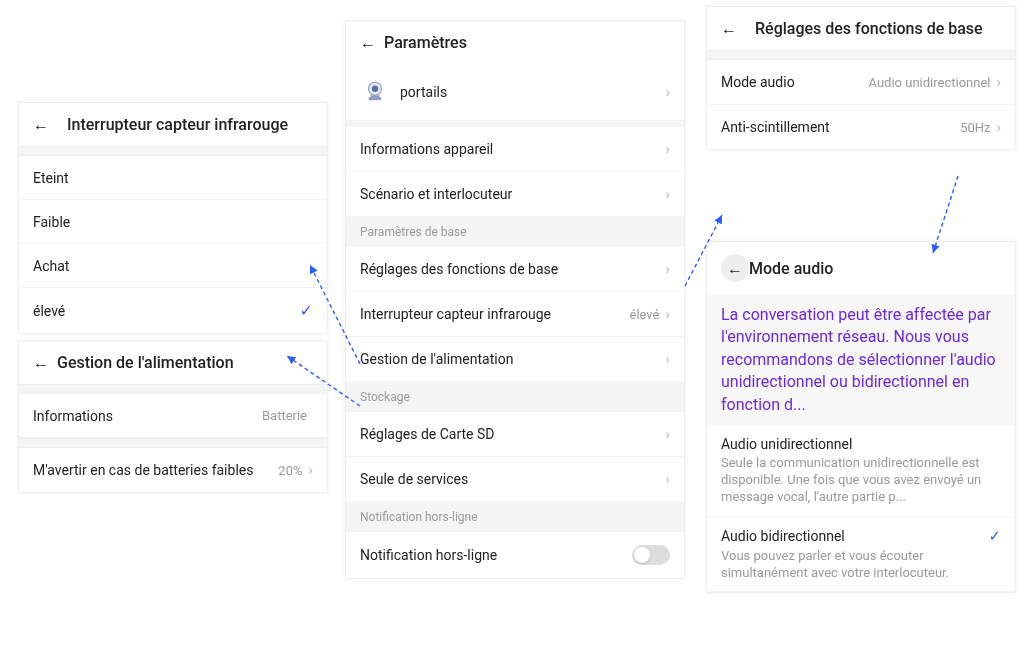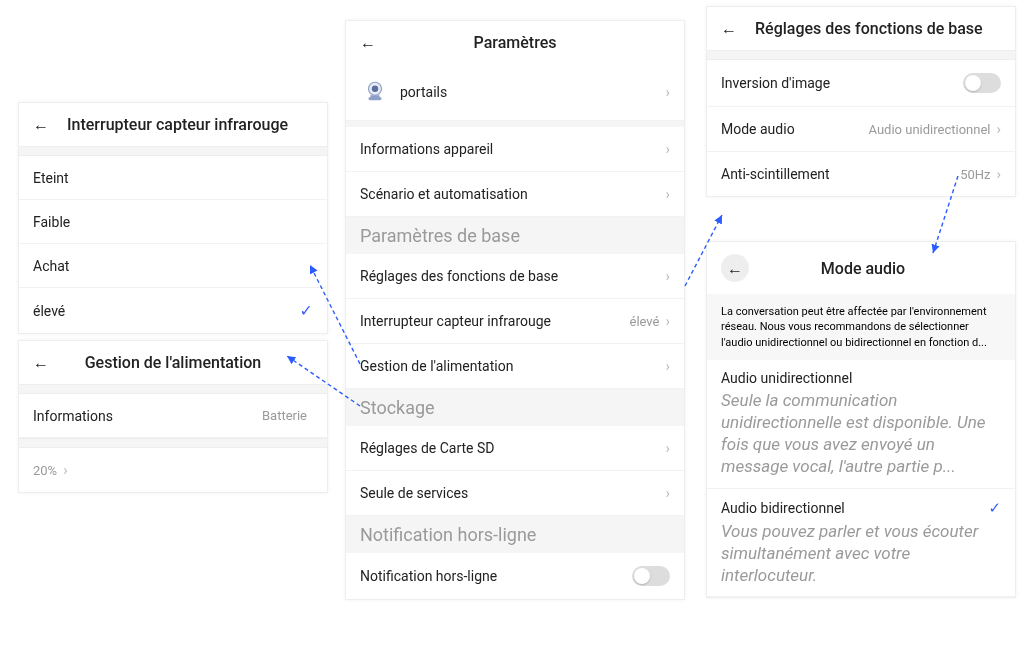--- a/index.html
+++ b/index.html
@@ -9,47 +9,47 @@
 
     
     .p-ir { left: 18px; top: 102px; width: 310px; }
     .p-pwr { left: 18px; top: 340px; width: 310px; }
     .p-main { left: 345px; top: 20px; width: 340px; }
     .p-basic { left: 706px; top: 6px; width: 310px; }
     .p-audio { left: 706px; top: 241px; width: 310px; }
 
     .header { display: flex; align-items: center; padding: 12px 14px; border-bottom: 0px; }
     .header .back { flex: 0 0 24px; }
-    .header .title { flex: 1; text-align: center; font-size: 16px; font-weight: 500; color: #222; }
+    .header .title { flex: 1; text-align: left; font-size: 16px; font-weight: 500; color: #222; }
     .header .title.left { text-align: left; margin-left: 10px; }
     .header .spacer { flex: 0 0 24px; }
 
     .sep { height: 10px; background: #f5f5f5; border-top: 1px solid #eee; border-bottom: 1px solid #eee; }
-    .section-label { font-size: 18px; color: #9a9a9a; padding: 8px 14px; background: #f5f5f5; }
+    .section-label { font-size: 12px; color: #9a9a9a; padding: 8px 14px; background: #f5f5f5; }
     .section-pad { background: #f5f5f5; height: 6px; }
 
     .row { display: flex; align-items: center; padding: 13px 14px; min-height: 44px; border-bottom: 1px solid #f2f2f2; }
     .row:last-child { border-bottom: none; }
     .row .label { flex: 1; font-size: 14px; color: #222; }
     .row .value { font-size: 13px; color: #9a9a9a; margin-right: 6px; }
     .row .chev { color: #bbb; font-size: 15px; }
     .row .check { color: #3a5cff; font-size: 16px; }
 
     .toggle { width: 38px; height: 20px; background: #ddd; border-radius: 10px; position: relative; }
     .toggle.on { background: #2b5cff; }
     .toggle .knob { position: absolute; width: 16px; height: 16px; background: #fff; border-radius: 50%; top: 2px; left: 2px; box-shadow: 0 1px 2px rgba(0,0,0,0.2); }
     .toggle.on .knob { left: 20px; }
 
     .cam-icon { width: 30px; height: 30px; display: flex; align-items: center; justify-content: center; margin-right: 10px; }
     .cam-icon svg { width: 26px; height: 26px; }
 
-    .desc { font-size: 11px; color: #000000; line-height: 1.4; padding: 10px 14px; background: #f7f7f7; }
+    .desc { font-size: 16px; color: #6d28d9; line-height: 1.4; padding: 10px 14px; background: #f7f7f7; }
     .opt { padding: 10px 14px; border-bottom: 1px solid #f2f2f2; }
     .opt .opt-title { font-size: 14px; color: #222; margin-bottom: 3px; display:flex; align-items:center; justify-content: space-between;}
-    .opt .opt-desc { font-size: 17px; color: #9a9a9a; line-height: 1.3; font-style: italic; }
+    .opt .opt-desc { font-size: 13px; color: #9a9a9a; line-height: 1.3; }
     .opt .chkmark { color: #2b5cff; font-size: 15px; margin-left: 6px; }
 
     .back-circle { width: 28px; height: 28px; border-radius: 50%; background: #eee; display:flex;align-items:center;justify-content:center; }
 
     
     .overlay { position: absolute; left:0; top:0; width:1024px; height:672px; pointer-events:none; }
   </style>
 </head>
 <body>
 
@@ -80,20 +80,21 @@
     <div class="title">Gestion de l'alimentation</div>
     <span class="spacer"></span>
   </div>
   <div class="sep"></div>
   <div class="row">
     <div class="label">Informations</div>
     <div class="value">Batterie</div>
   </div>
   <div class="sep"></div>
   <div class="row">
+    <div class="label">M'avertir en cas de batteries faibles</div>
     <div class="value">20%</div>
     <span class="chev">›</span>
   </div>
 </div>
 
 <div class="panel p-main">
   <div class="header">
     <span class="back">←</span>
     <div class="title">Paramètres</div>
     <span class="spacer"></span>
@@ -109,21 +110,21 @@
     </div>
     <div class="label">portails</div>
     <span class="chev">›</span>
   </div>
   <div class="section-pad"></div>
   <div class="row">
       <div class="label">Informations appareil</div>
       <span class="chev">›</span>
     </div>
   <div class="row">
-      <div class="label">Scénario et automatisation</div>
+      <div class="label">Scénario et interlocuteur</div>
       <span class="chev">›</span>
     </div>
   <div class="section-label">Paramètres de base</div>
   <div class="row">
       <div class="label">Réglages des fonctions de base</div>
       <span class="chev">›</span>
     </div>
   <div class="row">
       <div class="label">Interrupteur capteur infrarouge</div>
       <div class="value">élevé</div>
@@ -150,26 +151,20 @@
       </div>
     </div>
 </div>
 
 <div class="panel p-basic">
   <div class="header">
     <span class="back">←</span>
     <div class="title left">Réglages des fonctions de base</div>
   </div>
   <div class="sep"></div>
-  <div class="row">
-      <div class="label">Inversion d'image</div>
-      <div class="toggle">
-        <div class="knob"></div>
-      </div>
-    </div>
   <div class="row">
       <div class="label">Mode audio</div>
       <div class="value">Audio unidirectionnel</div>
       <span class="chev">›</span>
     </div>
   <div class="row">
       <div class="label">Anti-scintillement</div>
       <div class="value">50Hz</div>
       <span class="chev">›</span>
     </div>

